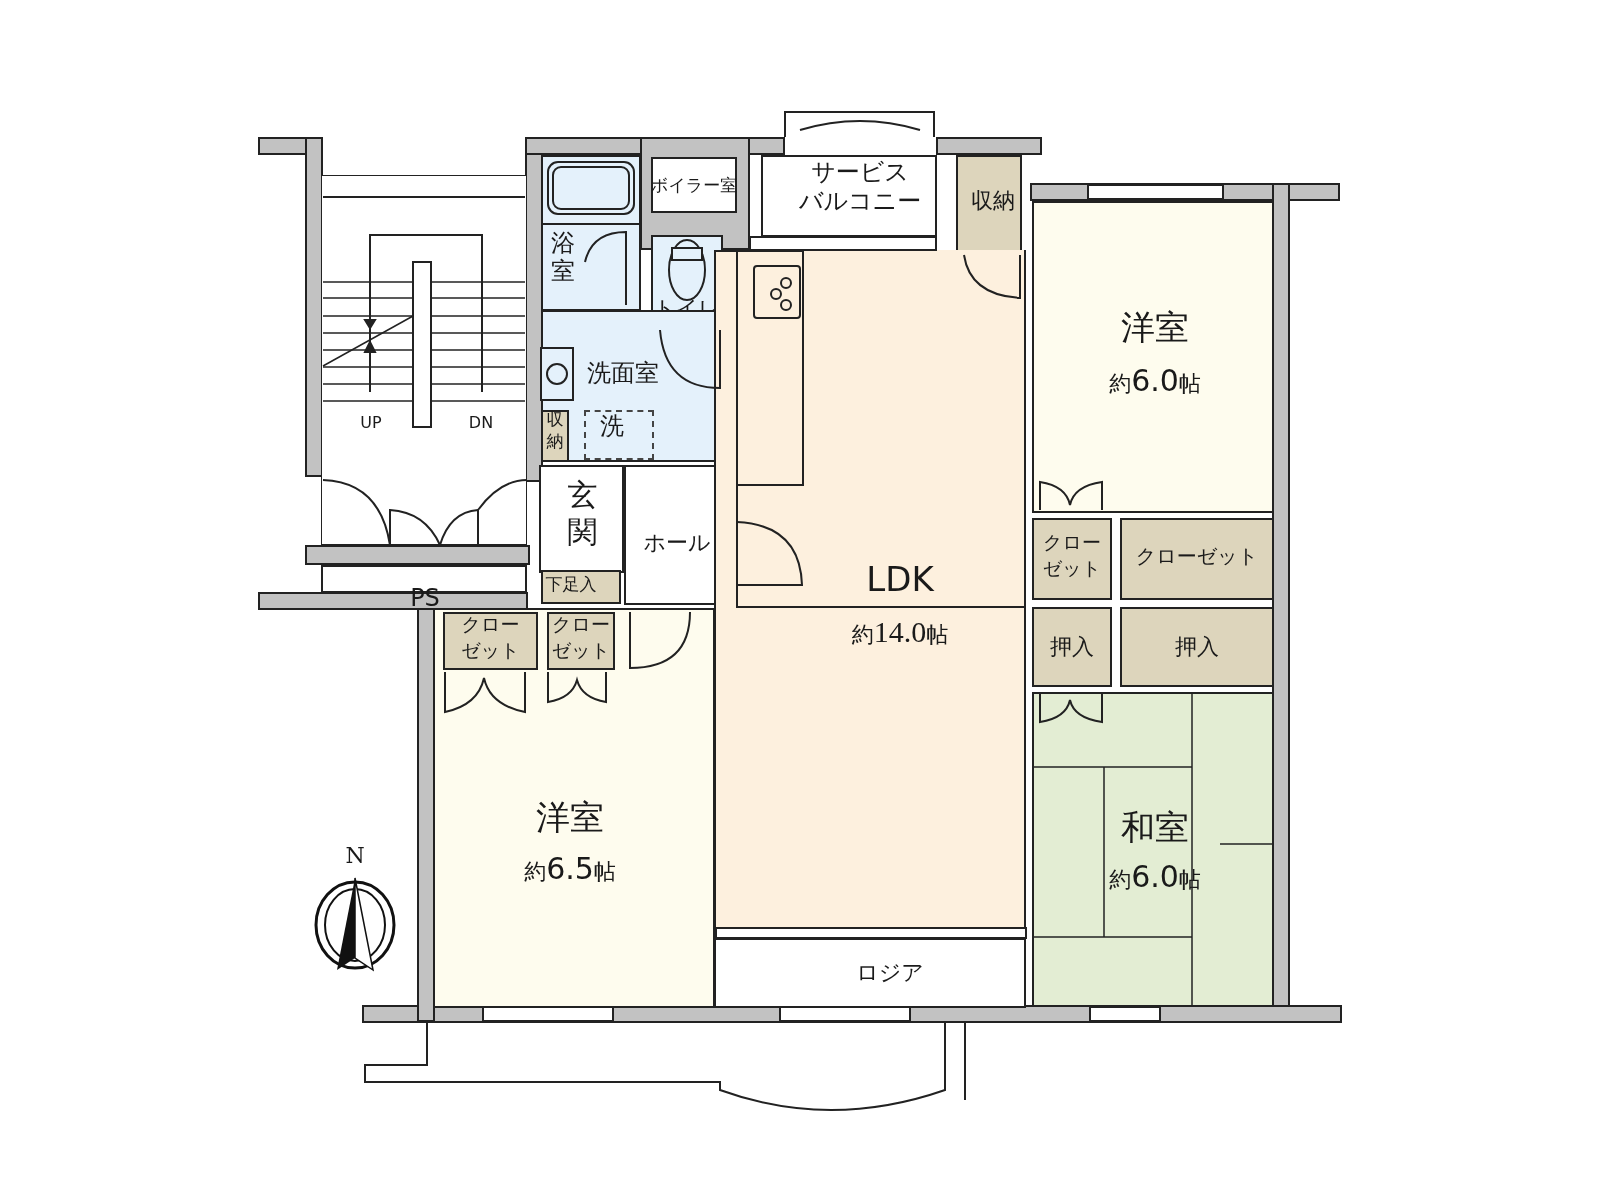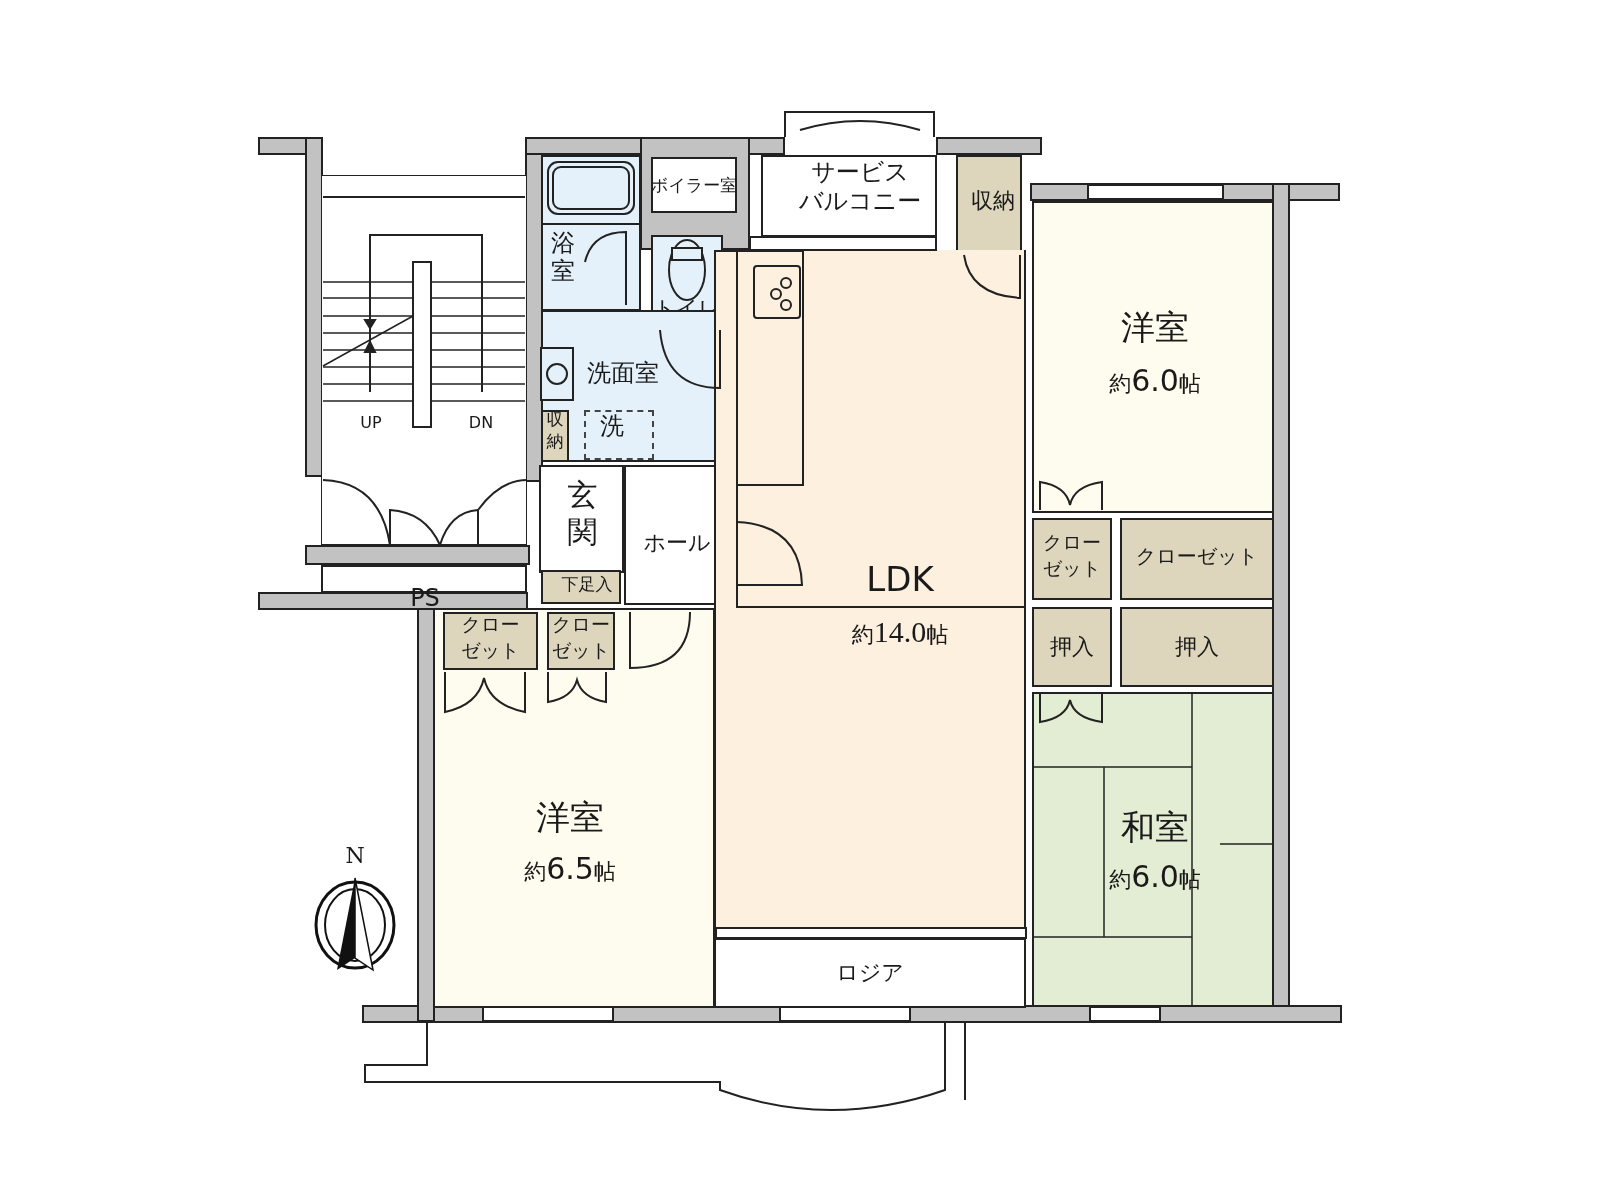--- a/index.html
+++ b/index.html
@@ -62,21 +62,21 @@
   <div class="lbl mid" style="left:790px;top:159px;width:140px;">サービス</div>
   <div class="lbl mid" style="left:790px;top:188px;width:140px;">バルコニー</div>
 
   <div class="room" style="left:956px;top:155px;width:66px;height:98px;background:#ddd5bc;"></div>
   <div class="lbl sm" style="left:956px;top:188px;width:74px;">収納</div>
 
   <div class="room" style="left:539px;top:465px;width:85px;height:108px;background:#fff;"></div>
   <div class="lbl big" style="left:555px;top:478px;width:55px;font-size:30px;">玄</div>
   <div class="lbl big" style="left:555px;top:515px;width:55px;font-size:30px;">関</div>
   <div class="room" style="left:541px;top:570px;width:80px;height:34px;background:#ddd5bc;"></div>
-  <div class="lbl xs" style="left:541px;top:575px;width:60px;font-size:17px;margin-left:16px;">下足入</div>
+  <div class="lbl xs" style="left:541px;top:575px;width:60px;font-size:17px;">下足入</div>
 
   <div class="room" style="left:624px;top:465px;width:106px;height:140px;background:#fff;"></div>
   <div class="lbl sm" style="left:624px;top:530px;width:106px;">ホール</div>
 
   <div class="room" style="left:714px;top:250px;width:312px;height:680px;background:#fdf0de;"></div>
   <div class="room" style="left:736px;top:250px;width:290px;height:358px;background:#fdf0de;border-top:none;"></div>
   <div class="room" style="left:736px;top:250px;width:68px;height:236px;background:#fdf0de;"></div>
   <div class="lbl big" style="left:800px;top:560px;width:200px;">LDK</div>
   <div class="lbl area" style="left:800px;top:615px;width:200px;font-family:Liberation Serif, serif;">
     <span>約</span><b>14.0</b><span>帖</span>
@@ -110,21 +110,21 @@
     <span>約</span><b>6.5</b><span>帖</span>
   </div>
   <div class="room" style="left:443px;top:612px;width:95px;height:58px;background:#ddd5bc;"></div>
   <div class="lbl xs" style="left:443px;top:614px;width:95px;font-size:19px;">クロー</div>
   <div class="lbl xs" style="left:443px;top:640px;width:95px;font-size:19px;">ゼット</div>
   <div class="room" style="left:547px;top:612px;width:68px;height:58px;background:#ddd5bc;"></div>
   <div class="lbl xs" style="left:547px;top:614px;width:68px;font-size:19px;">クロー</div>
   <div class="lbl xs" style="left:547px;top:640px;width:68px;font-size:19px;">ゼット</div>
 
   <div class="room" style="left:714px;top:938px;width:312px;height:70px;background:#fff;"></div>
-  <div class="lbl sm" style="left:714px;top:960px;width:312px;">ロジア</div>
+  <div class="lbl sm" style="left:714px;top:960px;width:312px;padding-left:20px;">ロジア</div>
   <div class="lbl sm" style="left:580px;top:1030px;width:200px;">バルコニー</div>
 
   <svg class="overlay" width="1600" height="1200" viewBox="0 0 1600 1200">
     <g fill="none" stroke="#222" stroke-width="2">
 
       <path d="M785 137 V112 H934 V137" fill="#fff"></path>
       <path d="M800 130 Q860 112 920 130"></path>
 
       <path d="M427 1023 V1065 H365 V1082 H720 V1090 Q830 1130 945 1090 V1023" fill="#fff"></path>
       <line x1="965" y1="1023" x2="965" y2="1100"></line>

